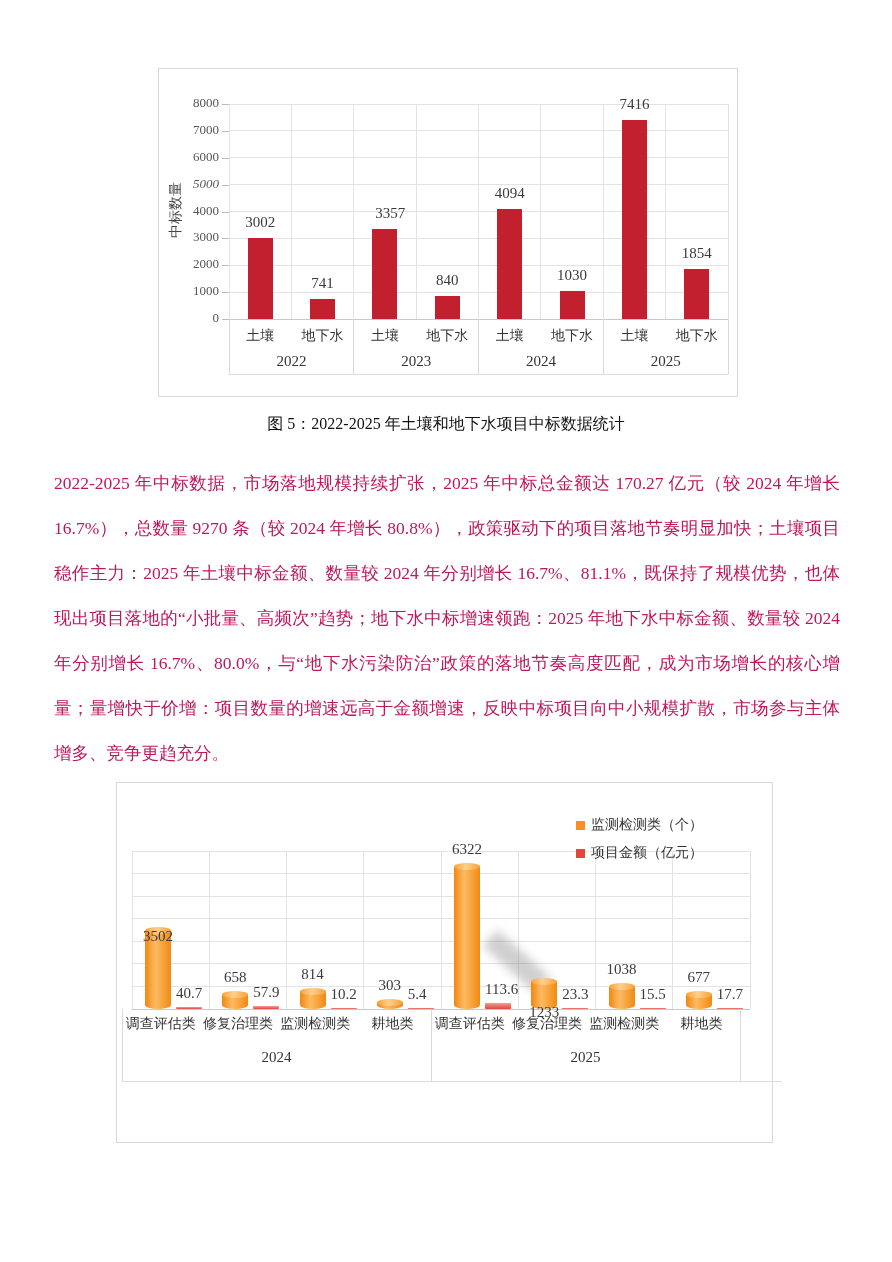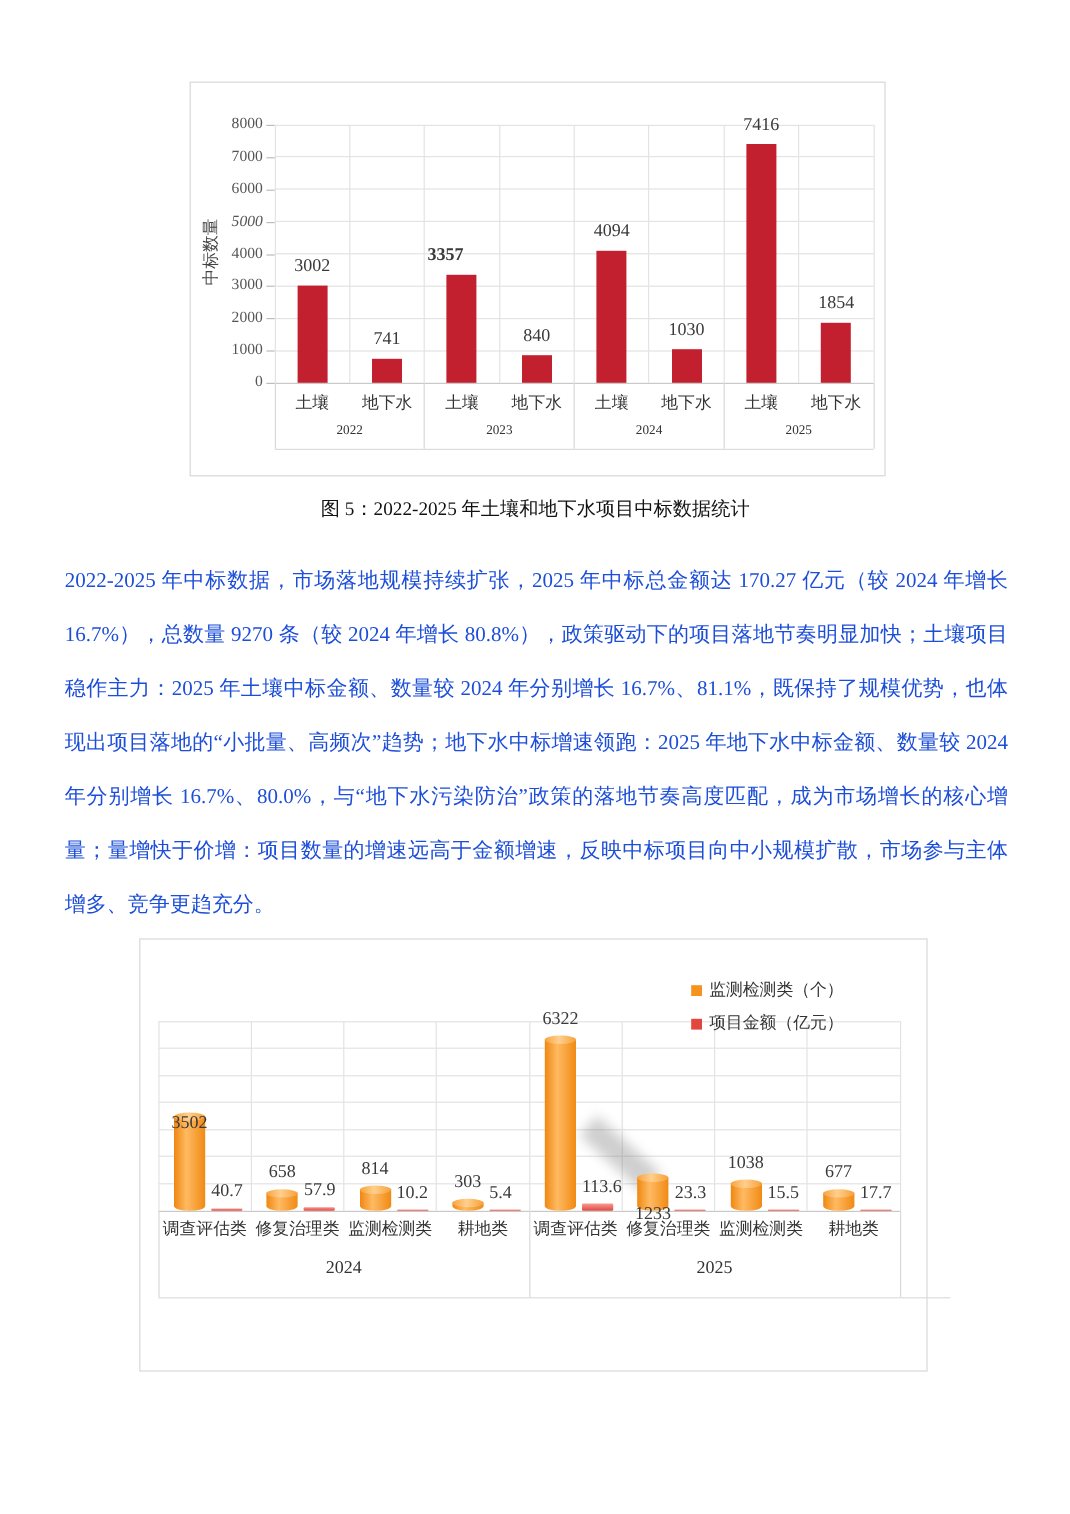--- a/index.html
+++ b/index.html
@@ -25,23 +25,23 @@
 
   #topticks{position:absolute;left:0;top:0;width:578px;height:327px;pointer-events:none;}
   .ytick{position:absolute;left:0;width:60px;text-align:right;font-size:13px;color:#555;}
   .ymark{position:absolute;left:63px;width:7px;height:1px;background:#bcbcbc;}
   .ylab{position:absolute;left:-22px;top:131px;width:80px;height:20px;text-align:center;
         font-size:14px;color:#444;transform:rotate(-90deg);}
   .xlab{position:absolute;left:70px;top:310px;width:499px;text-align:center;font-size:15px;color:#333;}
 
   .band{position:absolute;}
   #topband{left:70px;top:250px;width:499px;height:57px;}
-  #botband{left:15px;top:226px;width:618px;height:72px;padding-left:42px;}
+  #botband{left:5px;top:226px;width:618px;height:72px;padding-left:42px;}
   .bcat{position:absolute;top:8px;text-align:center;font-size:14px;color:#333;white-space:nowrap;}
-  .byear{position:absolute;top:34px;text-align:center;font-size:11px;color:#333;}
+  .byear{position:absolute;top:34px;text-align:center;font-size:15px;color:#333;}
   .bsep{position:absolute;top:0;width:1px;background:#d9d9d9;}
   .bbot{position:absolute;left:0;width:100%;height:1px;background:#dcdcdc;}
   .bcat2{position:absolute;top:6px;text-align:center;font-size:14px;color:#333;white-space:nowrap;}
   .byear2{position:absolute;top:40px;text-align:center;font-size:15px;color:#333;}
 
   .cyl{position:absolute;width:26px;border-radius:0 0 13px 13px/0 0 4px 4px;
        background:linear-gradient(90deg,#ef8711,#ffba62 40%,#f08a14);}
   .cyltop{position:absolute;left:0;top:-3px;width:100%;height:7px;border-radius:50%;
        background:linear-gradient(90deg,#f9a33c,#ffcf8e 45%,#f8a138);}
   .rbar{position:absolute;width:26px;background:linear-gradient(180deg,#f59b93,#e2463e);border-radius:1px;}
@@ -49,21 +49,21 @@
        transform:rotate(42deg);}
 
   .legend{position:absolute;left:459px;top:30px;}
   .lg-item{display:flex;align-items:center;height:24px;margin-bottom:4px;
            font-size:14px;color:#333;white-space:nowrap;}
   .lg-marker{display:inline-block;width:9px;height:9px;margin-right:6px;flex:0 0 9px;}
 
   .caption{position:absolute;left:0;top:414px;width:892px;text-align:center;
            font-size:16px;color:#111;}
   .para{position:absolute;left:54px;top:461px;width:786px;font-size:17.5px;line-height:45px;
-        text-align:justify;color:#1d4ed8;}
+        text-align:justify;color:#be185d;}
 </style>
 </head>
 <body>
 
 <div class="page">
 
   <div class="chartbox" id="box-top">
     <div class="ylab">中标数量</div>
     <div id="topticks">
         <div class="ytick" style="top: 241px;">0</div>
@@ -102,21 +102,21 @@
         <div class="vgrid" style="left: 249px;"></div>
         <div class="vgrid" style="left: 311.375px;"></div>
         <div class="vgrid" style="left: 373.75px;"></div>
         <div class="vgrid" style="left: 436.125px;"></div>
         <div class="vgrid" style="left: 498.5px;"></div>
         <div class="tbar" style="left: 18.6875px; top: 134.321px; height: 80.6787px; background: rgb(194, 32, 46);"></div>
         <div class="tval" style="left: 0px; top: 110.321px; width: 62.375px;">3002</div>
         <div class="tbar" style="left: 81.0625px; top: 195.086px; height: 19.9144px; background: rgb(194, 32, 46);"></div>
         <div class="tval" style="left: 62.375px; top: 171.086px; width: 62.375px;">741</div>
         <div class="tbar" style="left: 143.438px; top: 124.781px; height: 90.2194px; background: rgb(194, 32, 46);"></div>
-        <div class="tval" style="left: 111px; top: 100.781px; width: 62.375px; font-weight: bold;">3357</div>
+        <div class="tval" style="left: 130px; top: 100.781px; width: 62.375px;">3357</div>
         <div class="tbar" style="left: 205.812px; top: 192.425px; height: 22.575px; background: rgb(194, 32, 46);"></div>
         <div class="tval" style="left: 187.125px; top: 168.425px; width: 62.375px;">840</div>
         <div class="tbar" style="left: 268.188px; top: 104.974px; height: 110.026px; background: rgb(194, 32, 46);"></div>
         <div class="tval" style="left: 249.5px; top: 80.9737px; width: 62.375px;">4094</div>
         <div class="tbar" style="left: 330.562px; top: 187.319px; height: 27.6812px; background: rgb(194, 32, 46);"></div>
         <div class="tval" style="left: 311.875px; top: 163.319px; width: 62.375px;">1030</div>
         <div class="tbar" style="left: 392.938px; top: 15.695px; height: 199.305px; background: rgb(194, 32, 46);"></div>
         <div class="tval" style="left: 374.25px; top: -8.305px; width: 62.375px;">7416</div>
         <div class="tbar" style="left: 455.312px; top: 165.174px; height: 49.8263px; background: rgb(194, 32, 46);"></div>
         <div class="tval" style="left: 436.625px; top: 141.174px; width: 62.375px;">1854</div>

